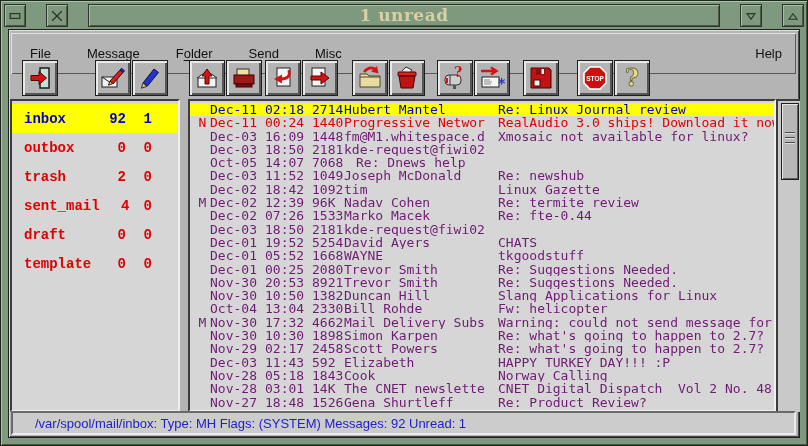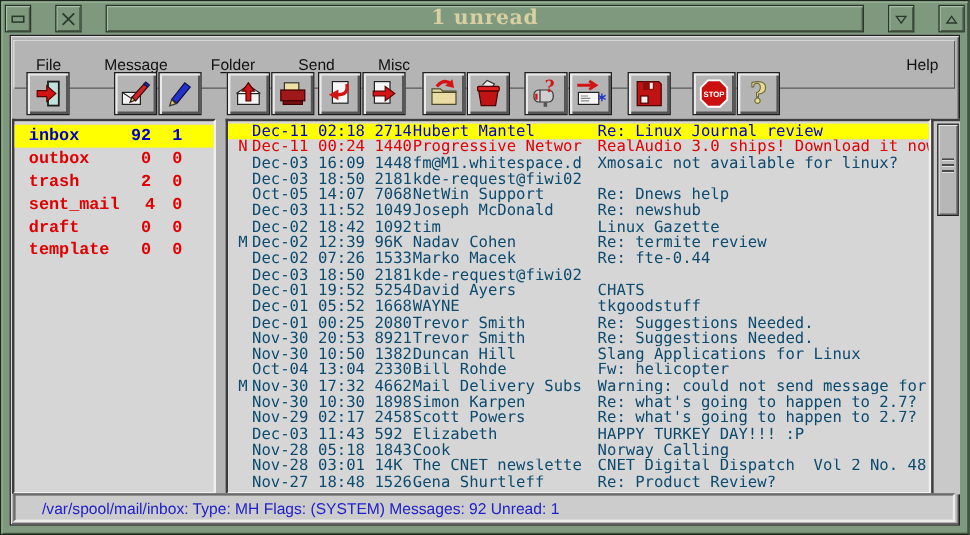--- a/index.html
+++ b/index.html
@@ -46,31 +46,31 @@
     display:flex;align-items:center;justify-content:center;cursor:default;}
   .tb-btn + .tb-btn{margin-left:1px;}
   .tb-btn svg{width:26px;height:26px;display:block;}
 
   
   .sunken{box-sizing:border-box;border:2px solid;border-color:#3c3c3c #f0f0f0 #f0f0f0 #3c3c3c;
     background:#d6d6d6;overflow:hidden;}
 
   
   .folder-panel{position:absolute;left:1px;top:69px;width:170px;height:313px;padding-top:3px;}
-  .folder-row{display:flex;align-items:center;height:19px;
+  .folder-row{display:flex;align-items:center;height:29px;
     font-family:"Liberation Mono",monospace;font-weight:bold;font-size:14px;color:#e00000;}
   .folder-row.selected{background:#ffff00;color:#0000cd;}
   .fname{flex:1;padding-left:12px;white-space:pre;}
   .ftotal{width:34px;text-align:right;}
   .funread{width:26px;text-align:right;margin-right:26px;}
 
   
   .message-panel{position:absolute;left:179px;top:69px;width:588px;height:313px;padding-top:2px;}
   .msg-row{display:flex;height:13.3px;line-height:13.3px;
-    font-family:"DejaVu Sans Mono",monospace;font-size:13px;color:#0c4a6e;
+    font-family:"DejaVu Sans Mono",monospace;font-size:13px;color:#701a75;
     white-space:pre;overflow:hidden;}
   .msg-row.selected{background:#ffff00;color:#0000cd;}
   .msg-row.new{color:#e00000;}
   .c-flag{width:9px;margin-left:8px;text-align:center;flex:none;}
   .c-date{width:48px;margin-left:3px;flex:none;}
   .c-time{width:40px;margin-left:7px;flex:none;}
   .c-size{width:32px;margin-left:7px;flex:none;}
   .c-sender{width:142px;flex:none;overflow:hidden;}
   .c-subject{margin-left:12px;flex:1;overflow:hidden;}
 
@@ -282,21 +282,21 @@
           <span class="ftotal">0</span>
           <span class="funread">0</span>
         </div>
       </div>
 
     <div class="message-panel sunken">
         <div class="msg-row selected"><span class="c-flag"></span><span class="c-date">Dec-11</span><span class="c-time">02:18</span><span class="c-size">2714</span><span class="c-sender">Hubert Mantel</span><span class="c-subject">Re: Linux Journal review</span></div>
         <div class="msg-row new"><span class="c-flag">N</span><span class="c-date">Dec-11</span><span class="c-time">00:24</span><span class="c-size">1440</span><span class="c-sender">Progressive Networ</span><span class="c-subject">RealAudio 3.0 ships! Download it now, for</span></div>
         <div class="msg-row normal"><span class="c-flag"></span><span class="c-date">Dec-03</span><span class="c-time">16:09</span><span class="c-size">1448</span><span class="c-sender">fm@M1.whitespace.d</span><span class="c-subject">Xmosaic not available for linux?</span></div>
         <div class="msg-row normal"><span class="c-flag"></span><span class="c-date">Dec-03</span><span class="c-time">18:50</span><span class="c-size">2181</span><span class="c-sender">kde-request@fiwi02</span><span class="c-subject"></span></div>
-        <div class="msg-row normal"><span class="c-flag"></span><span class="c-date">Oct-05</span><span class="c-time">14:07</span><span class="c-size">7068</span><span class="c-sender">NetWin Support</span><span class="c-subject">Re: Dnews help</span></div>
+        <div class="msg-row normal"><span class="c-flag"></span><span class="c-date">Oct-05</span><span class="c-time">14:07</span><span class="c-size">7068</span><span class="c-subject">Re: Dnews help</span></div>
         <div class="msg-row normal"><span class="c-flag"></span><span class="c-date">Dec-03</span><span class="c-time">11:52</span><span class="c-size">1049</span><span class="c-sender">Joseph McDonald</span><span class="c-subject">Re: newshub</span></div>
         <div class="msg-row normal"><span class="c-flag"></span><span class="c-date">Dec-02</span><span class="c-time">18:42</span><span class="c-size">1092</span><span class="c-sender">tim</span><span class="c-subject">Linux Gazette</span></div>
         <div class="msg-row normal"><span class="c-flag">M</span><span class="c-date">Dec-02</span><span class="c-time">12:39</span><span class="c-size">96K</span><span class="c-sender">Nadav Cohen</span><span class="c-subject">Re: termite review</span></div>
         <div class="msg-row normal"><span class="c-flag"></span><span class="c-date">Dec-02</span><span class="c-time">07:26</span><span class="c-size">1533</span><span class="c-sender">Marko Macek</span><span class="c-subject">Re: fte-0.44</span></div>
         <div class="msg-row normal"><span class="c-flag"></span><span class="c-date">Dec-03</span><span class="c-time">18:50</span><span class="c-size">2181</span><span class="c-sender">kde-request@fiwi02</span><span class="c-subject"></span></div>
         <div class="msg-row normal"><span class="c-flag"></span><span class="c-date">Dec-01</span><span class="c-time">19:52</span><span class="c-size">5254</span><span class="c-sender">David Ayers</span><span class="c-subject">CHATS</span></div>
         <div class="msg-row normal"><span class="c-flag"></span><span class="c-date">Dec-01</span><span class="c-time">05:52</span><span class="c-size">1668</span><span class="c-sender">WAYNE</span><span class="c-subject">tkgoodstuff</span></div>
         <div class="msg-row normal"><span class="c-flag"></span><span class="c-date">Dec-01</span><span class="c-time">00:25</span><span class="c-size">2080</span><span class="c-sender">Trevor Smith</span><span class="c-subject">Re: Suggestions Needed.</span></div>
         <div class="msg-row normal"><span class="c-flag"></span><span class="c-date">Nov-30</span><span class="c-time">20:53</span><span class="c-size">8921</span><span class="c-sender">Trevor Smith</span><span class="c-subject">Re: Suggestions Needed.</span></div>
         <div class="msg-row normal"><span class="c-flag"></span><span class="c-date">Nov-30</span><span class="c-time">10:50</span><span class="c-size">1382</span><span class="c-sender">Duncan Hill</span><span class="c-subject">Slang Applications for Linux</span></div>

